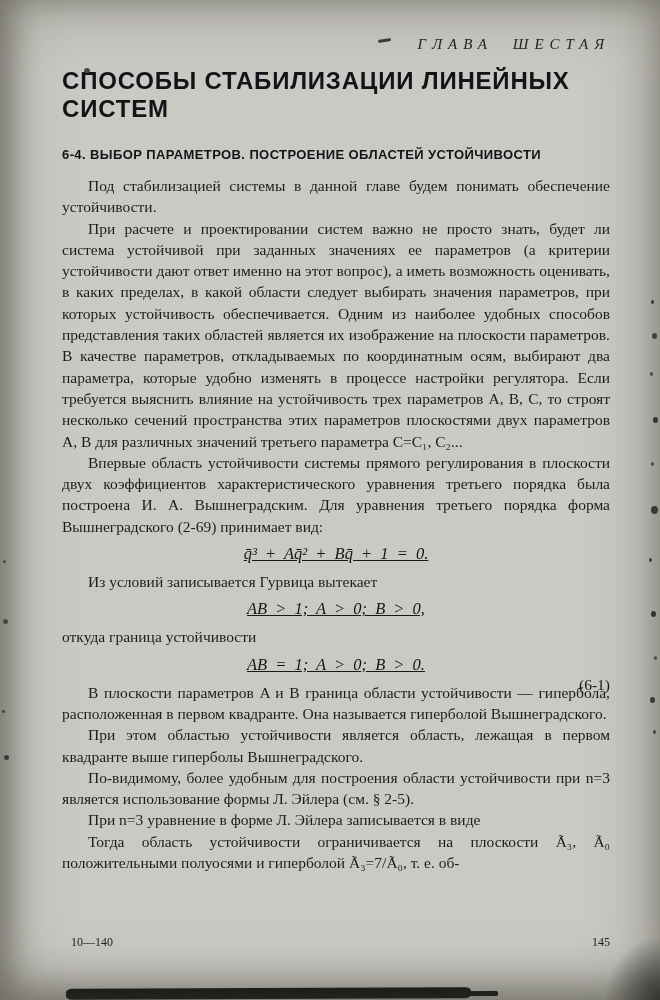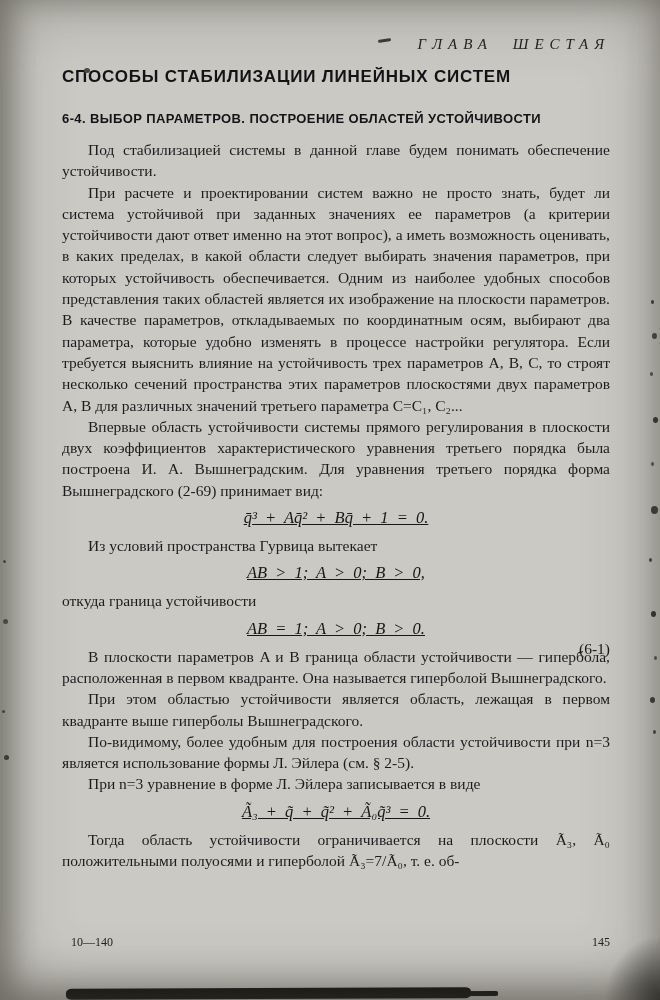--- a/index.html
+++ b/index.html
@@ -27,21 +27,21 @@
     font-style:italic;
     font-size:15px;
     letter-spacing:6px;
     word-spacing:10px;
     color:#222226;
   }
   .chapter-title {
     margin:14px 0 8px 0;
     font-family:"Liberation Sans", sans-serif;
     font-weight:bold;
-    font-size:17px;
+    font-size:24px;
     letter-spacing:0.8px;
     color:#141418;
   }
   .section-heading {
     margin:24px 0 13px 0;
     font-family:"Liberation Sans", sans-serif;
     font-weight:bold;
     font-size:13px;
     letter-spacing:0.4px;
     color:#141418;
@@ -121,37 +121,36 @@
     <div class="running-head">ГЛАВА ШЕСТАЯ</div>
     <h1 class="chapter-title">СПОСОБЫ СТАБИЛИЗАЦИИ ЛИНЕЙНЫХ СИСТЕМ</h1>
     <h2 class="section-heading">6-4. ВЫБОР ПАРАМЕТРОВ. ПОСТРОЕНИЕ ОБЛАСТЕЙ УСТОЙЧИВОСТИ</h2>
 
     <p class="body indent">Под стабилизацией системы в данной главе будем понимать обеспечение устойчивости.</p>
     <p class="body indent">При расчете и проектировании систем важно не просто знать, будет ли система устойчивой при заданных значениях ее параметров (а критерии устойчивости дают ответ именно на этот вопрос), а иметь возможность оценивать, в каких пределах, в какой области следует выбирать значения параметров, при которых устойчивость обеспечивается. Одним из наиболее удобных способов представления таких областей является их изображение на плоскости параметров. В качестве параметров, откладываемых по координатным осям, выбирают два параметра, которые удобно изменять в процессе настройки регулятора. Если требуется выяснить влияние на устойчивость трех параметров A, B, C, то строят несколько сечений пространства этих параметров плоскостями двух параметров A, B для различных значений третьего параметра C=C₁, C₂...</p>
     <p class="body indent">Впервые область устойчивости системы прямого регулирования в плоскости двух коэффициентов характеристического уравнения третьего порядка была построена И. А. Вышнеградским. Для уравнения третьего порядка форма Вышнеградского (2-69) принимает вид:</p>
 
     <div class="formula">q̄³ + Aq̄² + Bq̄ + 1 = 0.</div>
 
-    <p class="body indent">Из условий пространства Гурвица вытекает</p>
+    <p class="body indent">Из условий записывается Гурвица вытекает</p>
 
     <div class="formula">AB &gt; 1; A &gt; 0; B &gt; 0,</div>
 
     <p class="body">откуда граница устойчивости</p>
 
     <div class="formula">
       <span>AB = 1; A &gt; 0; B &gt; 0.</span>
       <span class="eq-number">(6-1)</span>
     </div>
 
     <p class="body indent">В плоскости параметров A и B граница области устойчивости — гипербола, расположенная в первом квадранте. Она называется гиперболой Вышнеградского.</p>
     <p class="body indent">При этом областью устойчивости является область, лежащая в первом квадранте выше гиперболы Вышнеградского.</p>
     <p class="body indent">По-видимому, более удобным для построения области устойчивости при n=3 является использование формы Л. Эйлера (см. § 2-5).</p>
     <p class="body indent">При n=3 уравнение в форме Л. Эйлера записывается в виде</p>
 
-    <div class="formula">Ã₃ + q̃ + q̃² + Ã₀q̃³ = 0.</div>
 
     <p class="body indent">Тогда область устойчивости ограничивается на плоскости Ã₃, Ã₀ положительными полуосями и гиперболой Ã₃=7/Ã₀, т. е. об-</p>
   </div>
 
   <div class="footer">
     <span>10—140</span>
     <span>145</span>
   </div>
 
   <div class="speck-top"></div>

